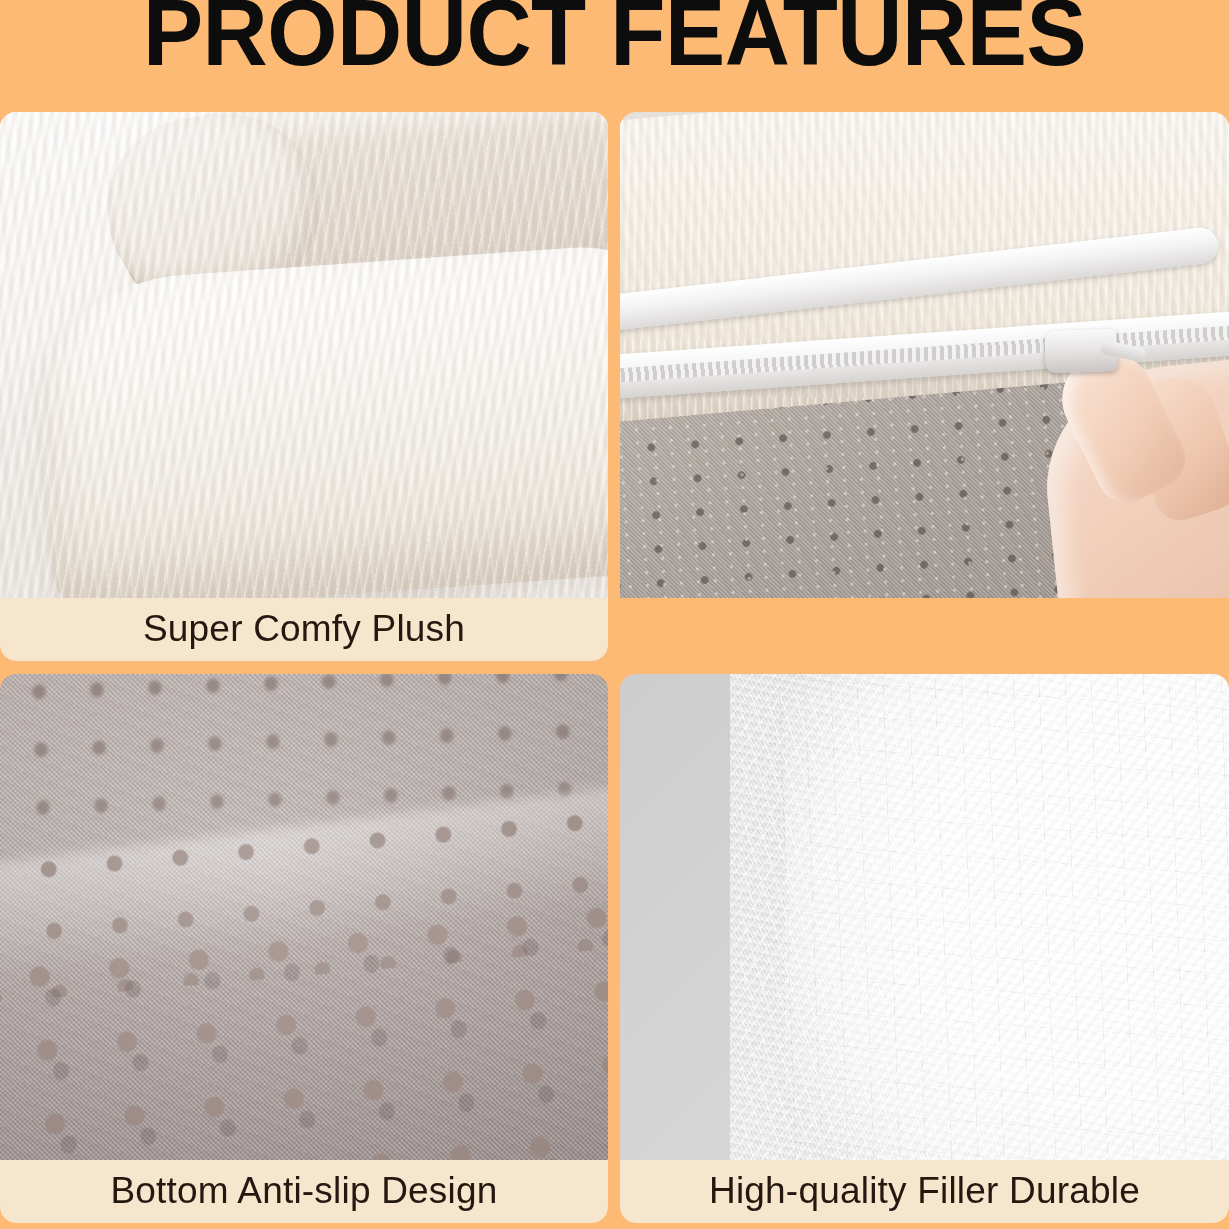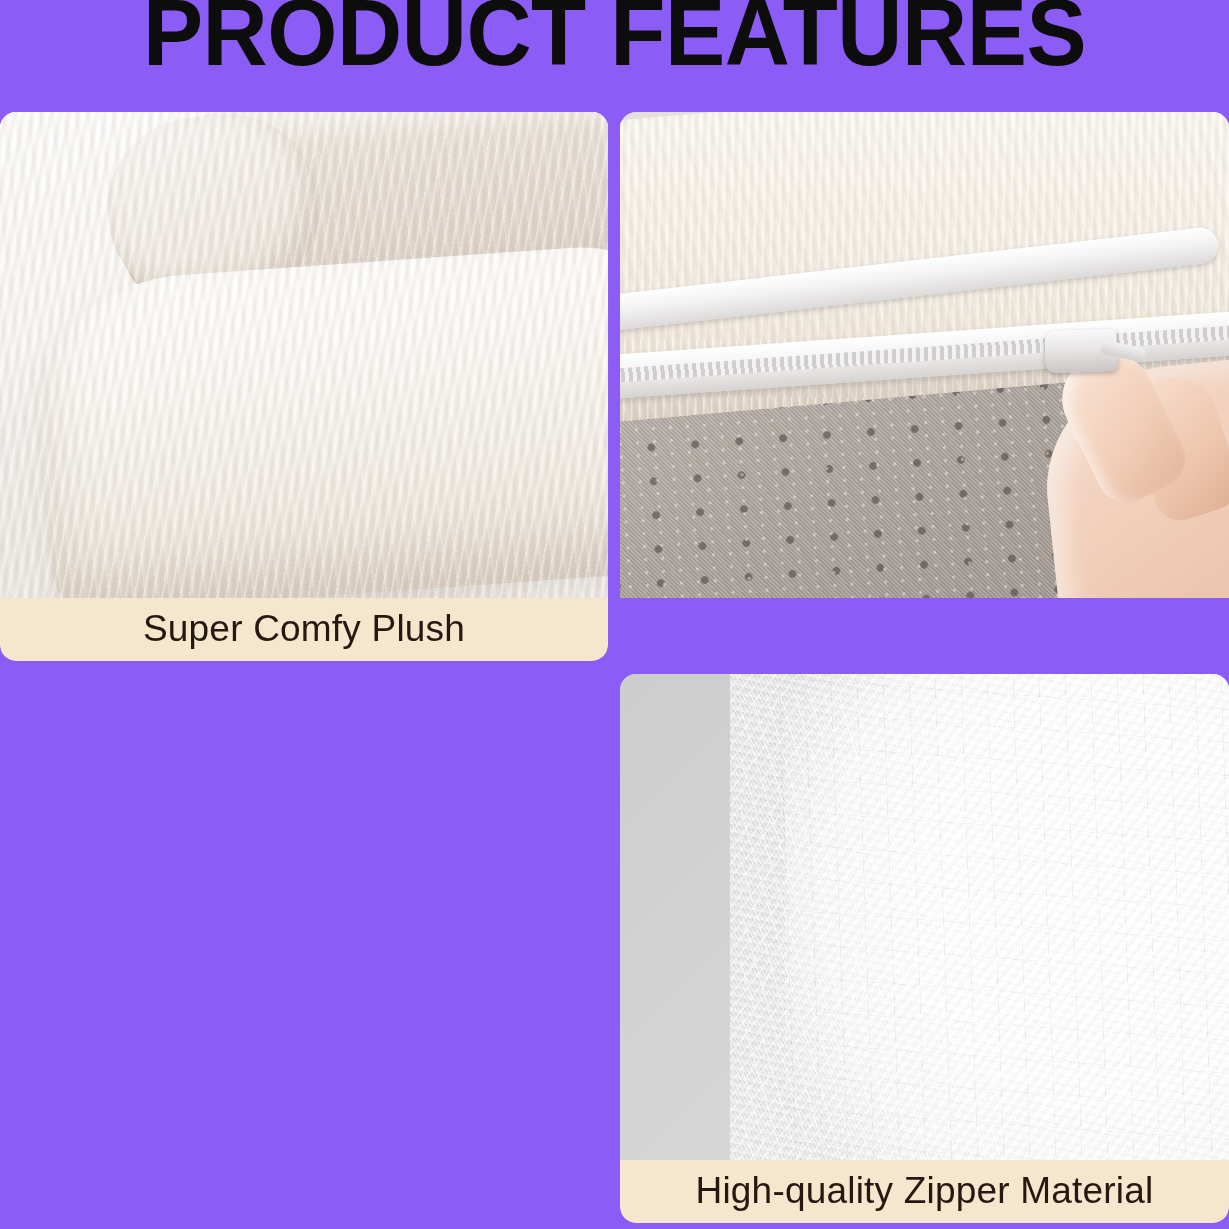--- a/index.html
+++ b/index.html
@@ -11,21 +11,21 @@
     width: 1229px;
     height: 1229px;
     overflow: hidden;
     font-family: "Liberation Sans", sans-serif;
   }
 
   #page {
     position: relative;
     width: 1229px;
     height: 1229px;
-    background: #8b5cf6;
+    background: #fdba74;
     overflow: hidden;
   }
 
   
   #title {
     position: absolute;
     left: 0;
     top: -14px;
     width: 1229px;
     text-align: center;
@@ -435,28 +435,42 @@
         <div class="zipper-bottom"></div>
         <div class="teeth"></div>
         <div class="hand"></div>
         <div class="finger2"></div>
         <div class="finger"></div>
         <div class="slider"></div>
         <div class="pull"></div>
       </div>
     </div>
 
+    <div class="tile col-left row-bottom">
+      <div class="photo p3">
+        <div class="weave"></div>
+        <div class="dots-far"></div>
+        <div class="fold"></div>
+        <div class="dots-mid"></div>
+        <div class="dots-near"></div>
+        <div class="dot-shade"></div>
+        <div class="vignette"></div>
+      </div>
+      <div class="caption">
+        <span class="caption-text">Bottom Anti-slip Design</span>
+      </div>
+    </div>
 
     <div class="tile col-right row-bottom">
       <div class="photo p4">
         <div class="bg"></div>
         <div class="fibermass"></div>
         <div class="strands"></div>
         <div class="wisps"></div>
         <div class="hairs"></div>
       </div>
       <div class="caption">
-        <span class="caption-text">High-quality Zipper Material</span>
+        <span class="caption-text">High-quality Filler Durable</span>
       </div>
     </div>
 
   </div>
 </div>
 
 </body></html>

